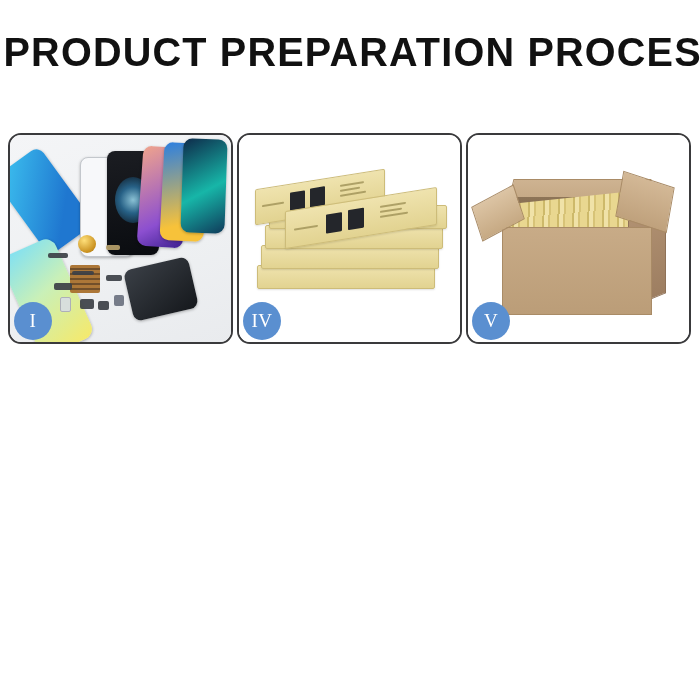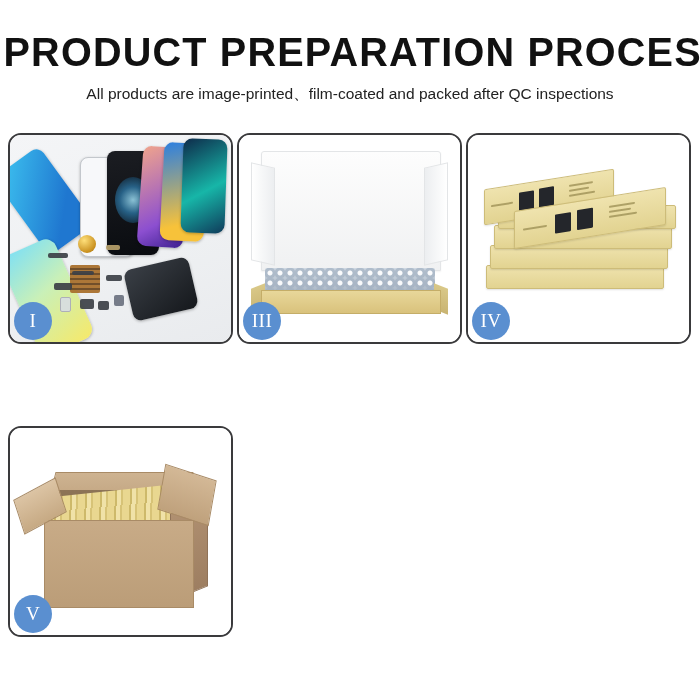--- a/index.html
+++ b/index.html
@@ -283,21 +283,20 @@
     position:absolute; background: rgba(138,110,76,.45);
   }
 </style>
 </head>
 <body>
 
 <div id="page">
 
   <div id="header">
     <div id="title">PRODUCT PREPARATION PROCESS</div>
-    <div id="subtitle">All products are image-printed、film-coated and packed after QC inspections</div>
   </div>
 
   <div id="grid">
 
     <div class="panel">
       <div class="panel-inner p1">
         <div class="phone ph-a"></div>
         <div class="phone ph-b"></div>
         <div class="phone ph-c"></div>
         <div class="phone ph-d"></div>
@@ -314,32 +313,20 @@
         <div class="part" style="left:50px;  top:162px; width:9px;  height:13px; background:#d8dde2; border:1px solid #aab;"></div>
         <div class="part" style="left:70px;  top:164px; width:14px; height:10px;"></div>
         <div class="part" style="left:88px;  top:166px; width:11px; height:9px;"></div>
         <div class="part" style="left:104px; top:160px; width:10px; height:11px; background:#6b7280;"></div>
         <div class="part" style="left:62px;  top:136px; width:22px; height:4px;"></div>
       </div>
       <div class="badge">I</div>
     </div>
 
 
-    <div class="panel">
-      <div class="panel-inner p3">
-        <div class="lid-back"></div>
-        <div class="lid-flap-l"></div>
-        <div class="lid-flap-r"></div>
-        <div class="tray-bubble"></div>
-        <div class="tray-side-l"></div>
-        <div class="tray-side-r"></div>
-        <div class="tray-front"></div>
-      </div>
-      <div class="badge">III</div>
-    </div>
 
     <div class="panel">
       <div class="panel-inner p4">
         <div class="stack">
           <div class="sbox" style="left:4px;  top:112px; width:176px; height:22px;"></div>
           <div class="sbox" style="left:8px;  top:92px;  width:176px; height:22px;"></div>
           <div class="sbox" style="left:12px; top:72px;  width:176px; height:22px;"></div>
           <div class="sbox" style="left:16px; top:52px;  width:176px; height:22px;"></div>
 
           <div class="sbox" style="left:2px;  top:26px;  width:128px; height:34px; transform: skewY(-9deg);">

